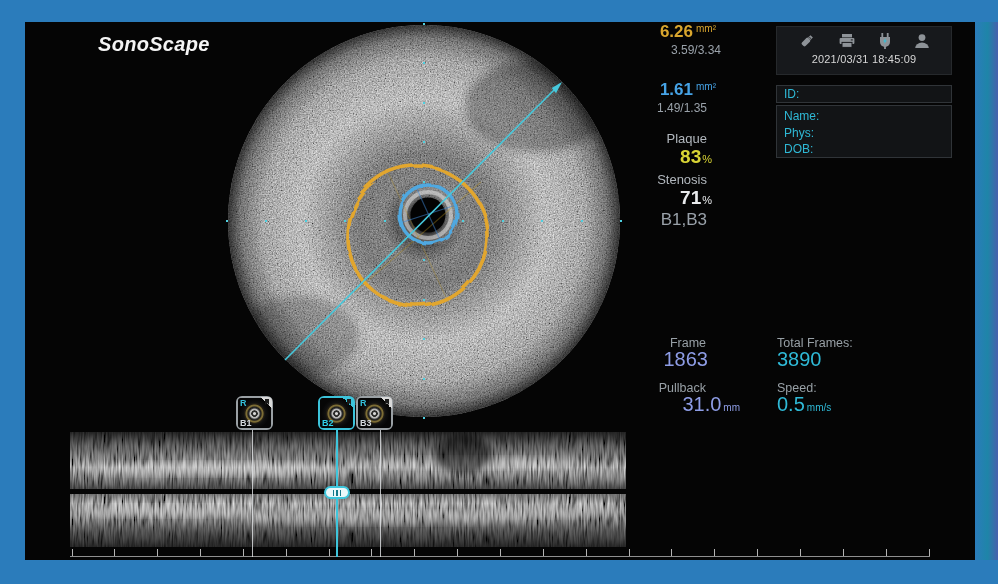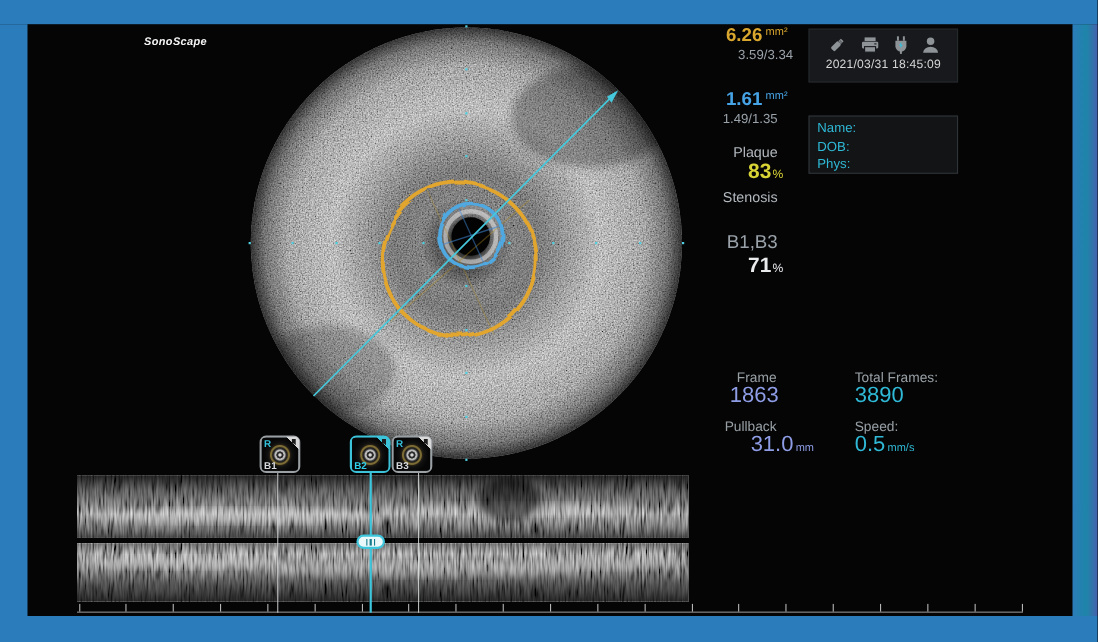--- a/index.html
+++ b/index.html
@@ -6,40 +6,40 @@
   #app{position:relative;width:998px;height:584px;background:#050505;overflow:hidden;
        font-family:"Liberation Sans","DejaVu Sans",sans-serif;}
   .abs{position:absolute;}
   
   .frame-top{left:0;top:0;width:998px;height:22px;background:#2b7cbb;z-index:9;}
   .frame-left{left:0;top:22px;width:25px;height:538px;background:#2b7cbb;z-index:9;}
   .frame-right{left:975px;top:22px;width:23px;height:538px;
     background:linear-gradient(90deg,#2b7cbb 0%,#1e85a8 55%,#4661ad 100%);z-index:9;}
   .frame-bottom{left:0;top:560px;width:998px;height:24px;background:#2b7cbb;z-index:9;}
   
-  .logo{left:98px;top:33px;font-size:10px;font-weight:bold;font-style:italic;
-        color:#f4f4f4;letter-spacing:.3px;z-index:2;margin-left:33px;}
+  .logo{left:98px;top:33px;font-size:20px;font-weight:bold;font-style:italic;
+        color:#f4f4f4;letter-spacing:.3px;z-index:2;}
   
   .disc{left:227px;top:24px;z-index:1;}
   .gdot{position:absolute;width:2px;height:2px;background:#4fd0e0;z-index:2;}
   
   .m-val{font-size:17px;font-weight:600;z-index:2;white-space:nowrap;}
   .m-val .unit{font-size:10px;font-weight:400;margin-left:3px;position:relative;top:-5px;}
   .m-sub{font-size:12px;color:#9aa2aa;z-index:2;white-space:nowrap;}
   .m-lab{font-size:13px;color:#b2b8be;z-index:2;white-space:nowrap;}
   .pct-val{font-size:19px;font-weight:600;z-index:2;white-space:nowrap;}
   .pct-val .unit{font-size:11px;font-weight:400;margin-left:1px;}
   .gold{color:#d9a62e;} .lblue{color:#46a3e6;} .yellow{color:#d8d435;}
-  .white{color:#e9ebed;margin-top:44px;} .cyan{color:#2fb9d6;} .peri{color:#8e9de6;}
+  .white{color:#e9ebed;} .cyan{color:#2fb9d6;} .peri{color:#8e9de6;}
   
   .f-lab{font-size:12.5px;color:#98a0a6;z-index:2;white-space:nowrap;}
   .f-val{font-size:20px;font-weight:500;z-index:2;white-space:nowrap;}
   .f-val .unit{font-size:10px;font-weight:400;margin-left:2px;}
   
-  .panel{position:absolute;left:735px;width:136px;background:#121416;
+  .panel{position:absolute;left:776px;width:176px;background:#121416;
          border:1px solid #303438;box-sizing:border-box;z-index:2;}
   .toolbar{top:26px;height:49px;background:#17191c;border-color:#26292c;}
   .icon-row{display:flex;justify-content:space-around;align-items:center;padding:5px 10px 0 10px;}
   .icon-row svg{display:block;}
   .stamp{text-align:center;font-size:11px;color:#d6d6d6;margin-top:3px;letter-spacing:.2px;}
   .id-row{top:85px;height:18px;line-height:16px;padding-left:7px;font-size:12px;}
   .pat{top:105px;height:53px;padding:2px 0 0 7px;font-size:12px;}
   .pat div{line-height:16.5px;}
   .runp{top:170px;height:73px;}
   .run-row{position:relative;height:21px;line-height:20px;border-bottom:1px solid #2b2f33;font-size:12px;}
@@ -214,24 +214,27 @@
       <svg width="18" height="18" viewBox="0 0 18 18">
         <g fill="#8e9398">
           <circle cx="9" cy="5.6" r="3.4"></circle>
           <path d="M2.2 16 a6.8 5.4 0 0 1 13.6 0 z"></path>
         </g>
       </svg>
     </div>
     <div class="stamp">2021/03/31 18:45:09</div>
   </div>
 
+  <div class="panel id-row cyan">
+    <span>ID:</span>
+  </div>
   <div class="panel pat cyan">
     <div>Name:</div>
+    <div>Phys:</div>
     <div>DOB:</div>
-    <div>Phys:</div>
   </div>
 
 
   <div class="abs f-lab" style="top:336px;right:292px">Frame</div>
   <div class="abs f-val peri" style="top:348px;right:290px">1863</div>
   <div class="abs f-lab" style="top:336px;left:777px">Total Frames:</div>
   <div class="abs f-val cyan" style="top:348px;left:777px">3890</div>
 
   <div class="abs f-lab" style="top:381px;right:292px">Pullback</div>
   <div class="abs f-val peri" style="top:393px;right:258px">

